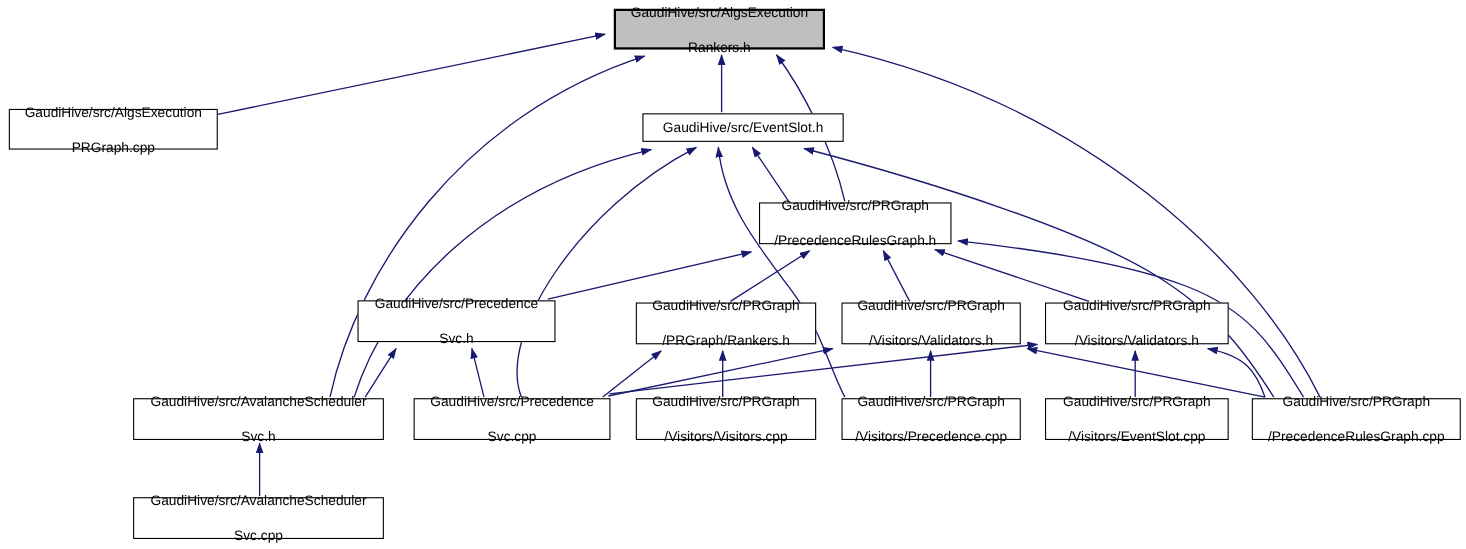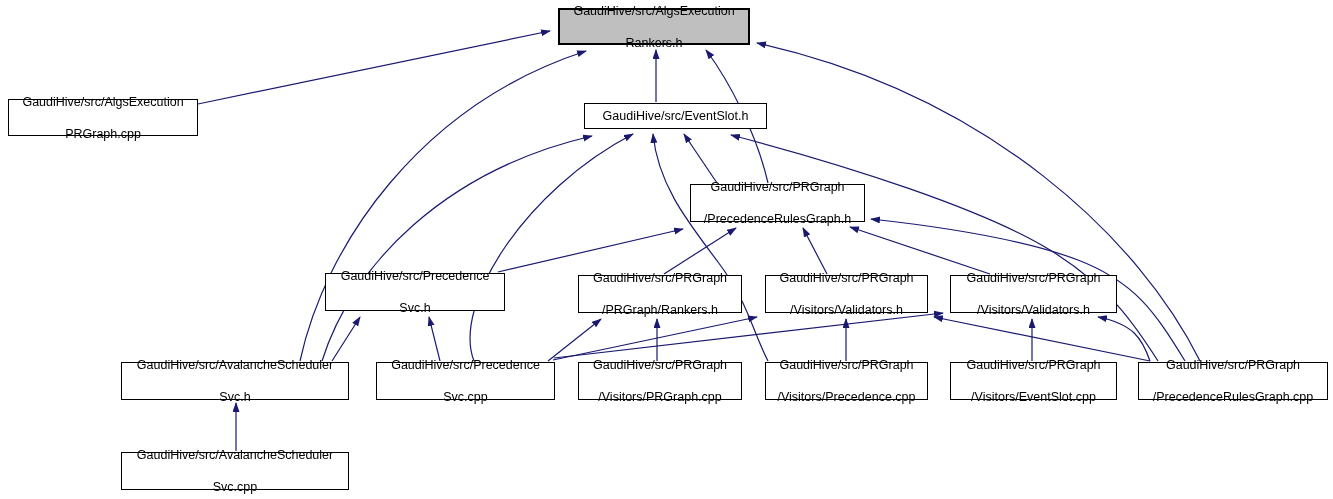--- a/index.html
+++ b/index.html
@@ -114,21 +114,21 @@
       <div class="node" style="left: 121px; top: 362px; width: 228px; height: 38px;">
         <div>GaudiHive/src/AvalancheScheduler</div>
         <div>Svc.h</div>
       </div>
       <div class="node" style="left: 376px; top: 362px; width: 179px; height: 38px;">
         <div>GaudiHive/src/Precedence</div>
         <div>Svc.cpp</div>
       </div>
       <div class="node" style="left: 578px; top: 362px; width: 164px; height: 38px;">
         <div>GaudiHive/src/PRGraph</div>
-        <div>/Visitors/PRGraph.cpp</div>
+        <div>/Visitors/Visitors.cpp</div>
       </div>
       <div class="node" style="left: 765px; top: 362px; width: 163px; height: 38px;">
         <div>GaudiHive/src/PRGraph</div>
         <div>/Visitors/Precedence.cpp</div>
       </div>
       <div class="node" style="left: 950px; top: 362px; width: 167px; height: 38px;">
         <div>GaudiHive/src/PRGraph</div>
         <div>/Visitors/EventSlot.cpp</div>
       </div>
       <div class="node" style="left: 1138px; top: 362px; width: 190px; height: 38px;">

